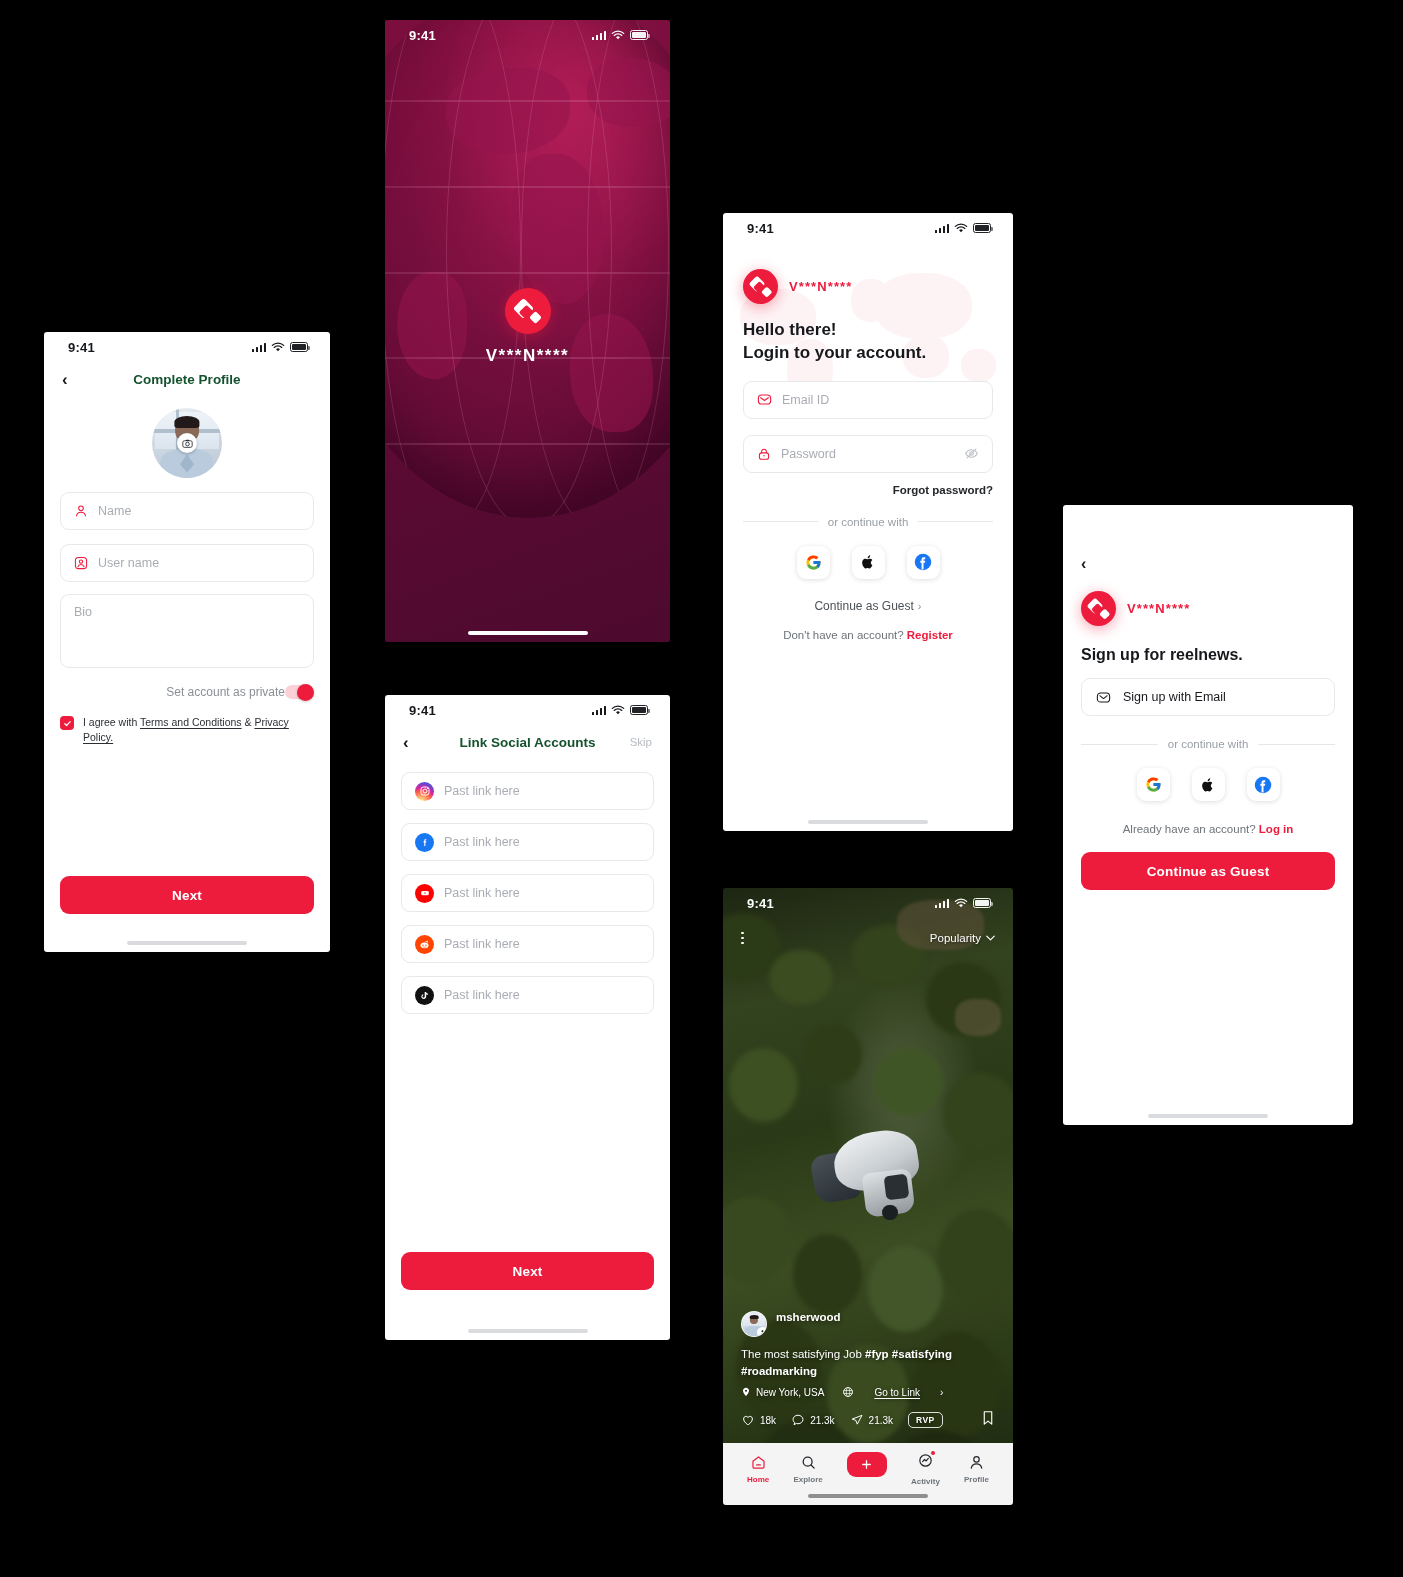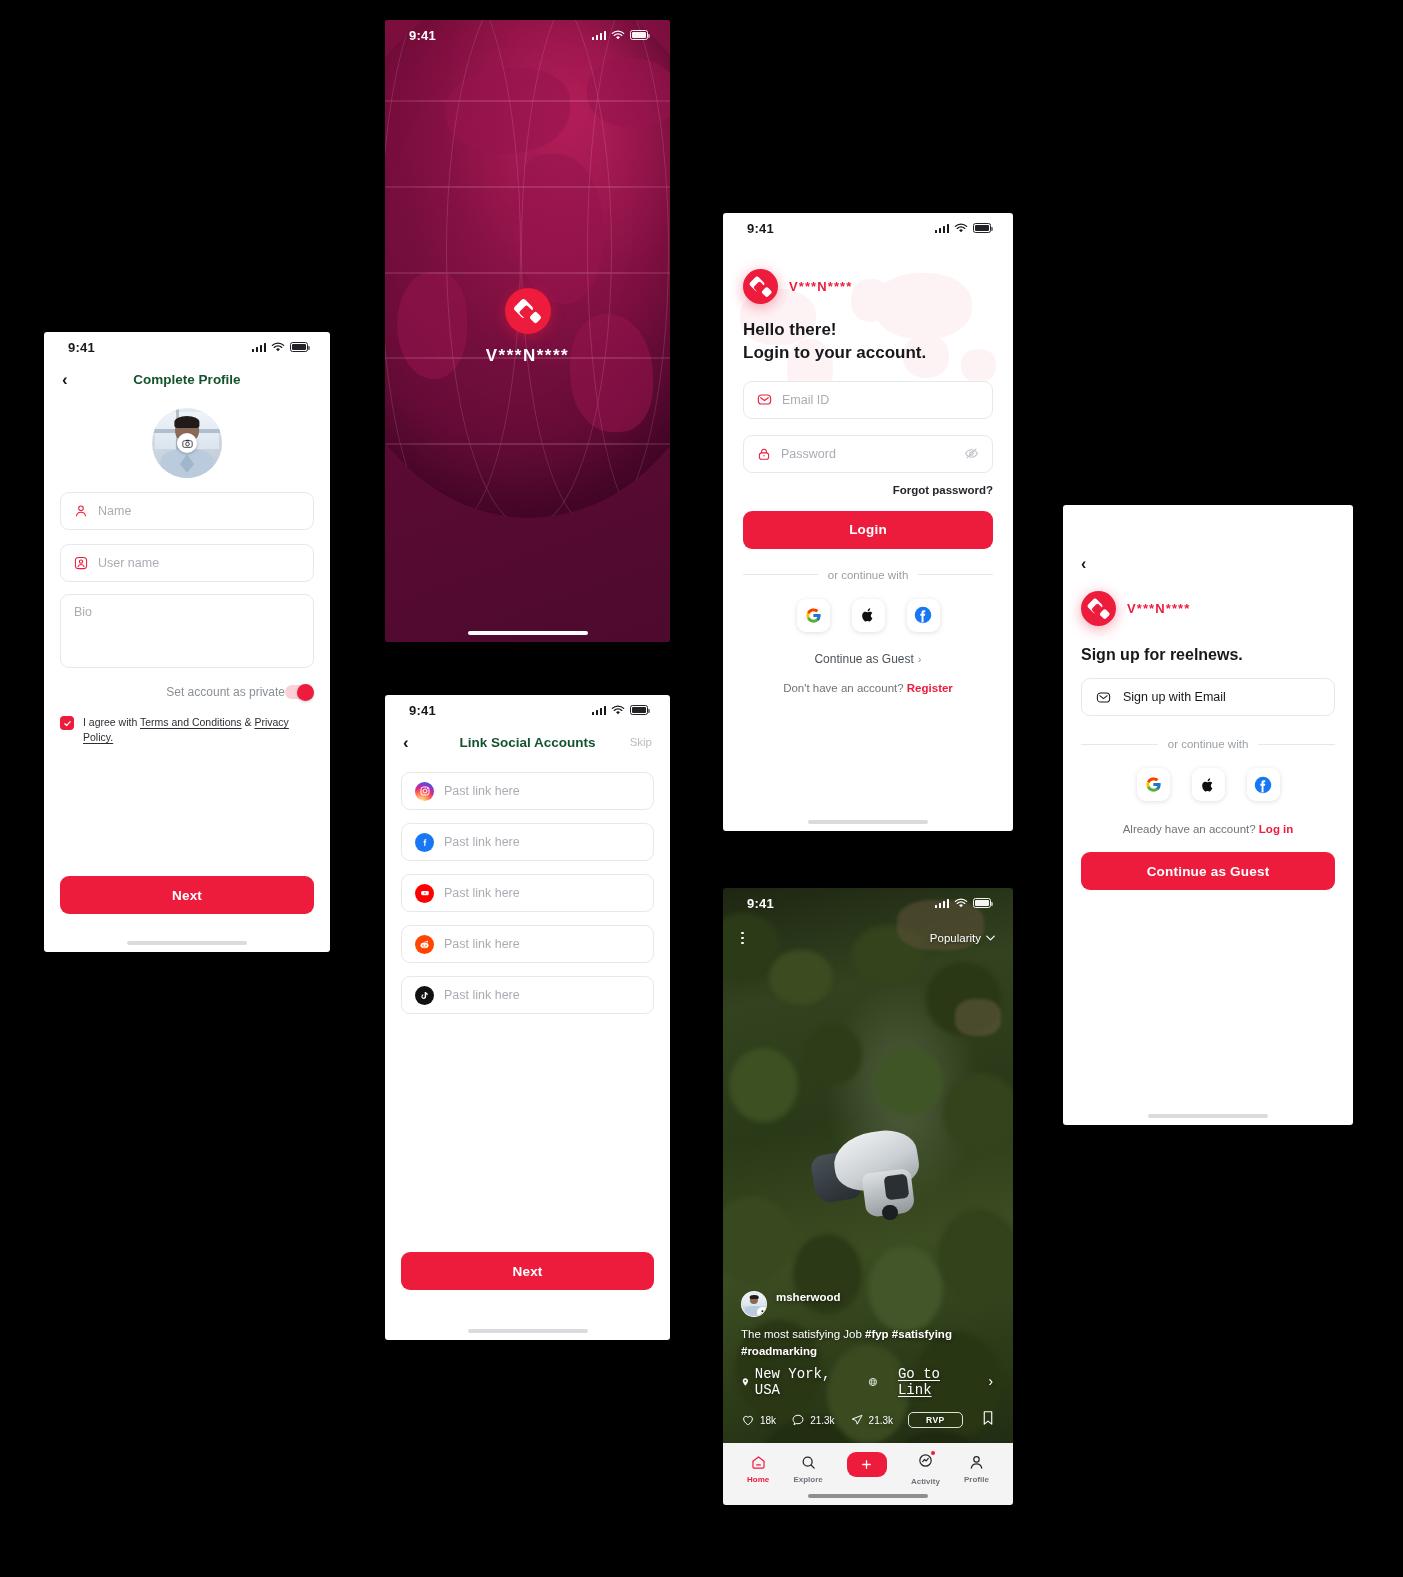--- a/index.html
+++ b/index.html
@@ -226,27 +226,27 @@
                  color:#fff; text-shadow: 0 1px 4px rgba(0,0,0,.55); }
   .user-row { display:flex; align-items:flex-start; gap: 9px; }
   .u-av { width: 26px; height: 26px; border-radius:50%; overflow:hidden; position:relative;
           border:1.4px solid rgba(255,255,255,.9);
           background: linear-gradient(170deg,#e8edf2,#b9c6d4); }
   .u-badge { position:absolute; right:-2px; bottom:-2px; width:11px; height:11px; border-radius:50%;
              background:#fff; display:flex; align-items:center; justify-content:center; }
   .u-name { font-size: 11.5px; font-weight: 600; }
   .caption { margin-top: 9px; font-size: 11.5px; line-height: 1.42; }
   .caption b { font-weight: 700; }
-  .meta-row { display:flex; align-items:center; gap: 18px; margin-top: 7px; font-size: 14px; font-family: Liberation Mono, monospace; }
+  .meta-row { display:flex; align-items:center; gap: 18px; margin-top: 7px; font-size: 10px; }
   .meta-row .loc { display:flex; align-items:center; gap:5px; }
   .meta-row .lnk { display:flex; align-items:center; gap:20px; cursor:pointer; }
   .meta-row .lnk u { text-decoration: underline; text-underline-offset: 2px; }
   .act-row { display:flex; align-items:center; gap: 15px; margin-top: 12px; }
   .act { display:flex; align-items:center; gap: 5px; font-size: 10px; cursor:pointer; }
-  .rvp { border:1.2px solid rgba(255,255,255,.85); border-radius:5px; padding: 2px 17px;
+  .rvp { border:1.2px solid rgba(255,255,255,.85); border-radius:5px; padding: 2px 7px;
          font-size: 8.5px; font-weight: 700; letter-spacing:.4px; cursor:pointer; }
   .bookmark { margin-left:auto; cursor:pointer; }
   .tabbar { position:absolute; left:0; right:0; bottom:0; height: 62px; background:#f4f4f5;
             display:flex; align-items:center; justify-content:space-around; padding: 0 12px 10px; }
   .tab { display:flex; flex-direction:column; align-items:center; gap: 4px; cursor:pointer; }
   .tab .lb { font-size: 8px; color:#6f757b; font-weight:600; }
   .tab.active .lb { color:#ed1b3c; }
   .fab { width: 40px; height: 25px; border-radius: 9px; background:#ed1b3c;
          display:flex; align-items:center; justify-content:center; cursor:pointer; margin-bottom: 10px;}
   .dot-badge { position:absolute; right:-1px; top:-1px; width:4px; height:4px; border-radius:50%; background:#ed1b3c; }
@@ -456,21 +456,20 @@
       </svg>
       <span>Password</span>
       <svg class="eye" viewBox="0 0 20 20">
         <path d="M2.2 10S5.2 5 10 5s7.8 5 7.8 5-3 5-7.8 5S2.2 10 2.2 10Z" fill="none" stroke="currentColor" stroke-width="1.4"></path>
         <circle cx="10" cy="10" r="2.4" fill="none" stroke="currentColor" stroke-width="1.4"></circle>
         <path d="M4 16 16 4" stroke="currentColor" stroke-width="1.4" stroke-linecap="round"></path>
       </svg>
     </div>
 
     <div class="forgot">Forgot password?</div>
-    <div class="btn-primary">Login</div>
 
     <div class="divider-row">
       <span class="ln"></span>
       <span class="tx">or continue with</span>
       <span class="ln"></span>
     </div>
 
     <div class="social-row">
       <span class="social-btn">
         <svg width="17" height="17" viewBox="0 0 48 48">

